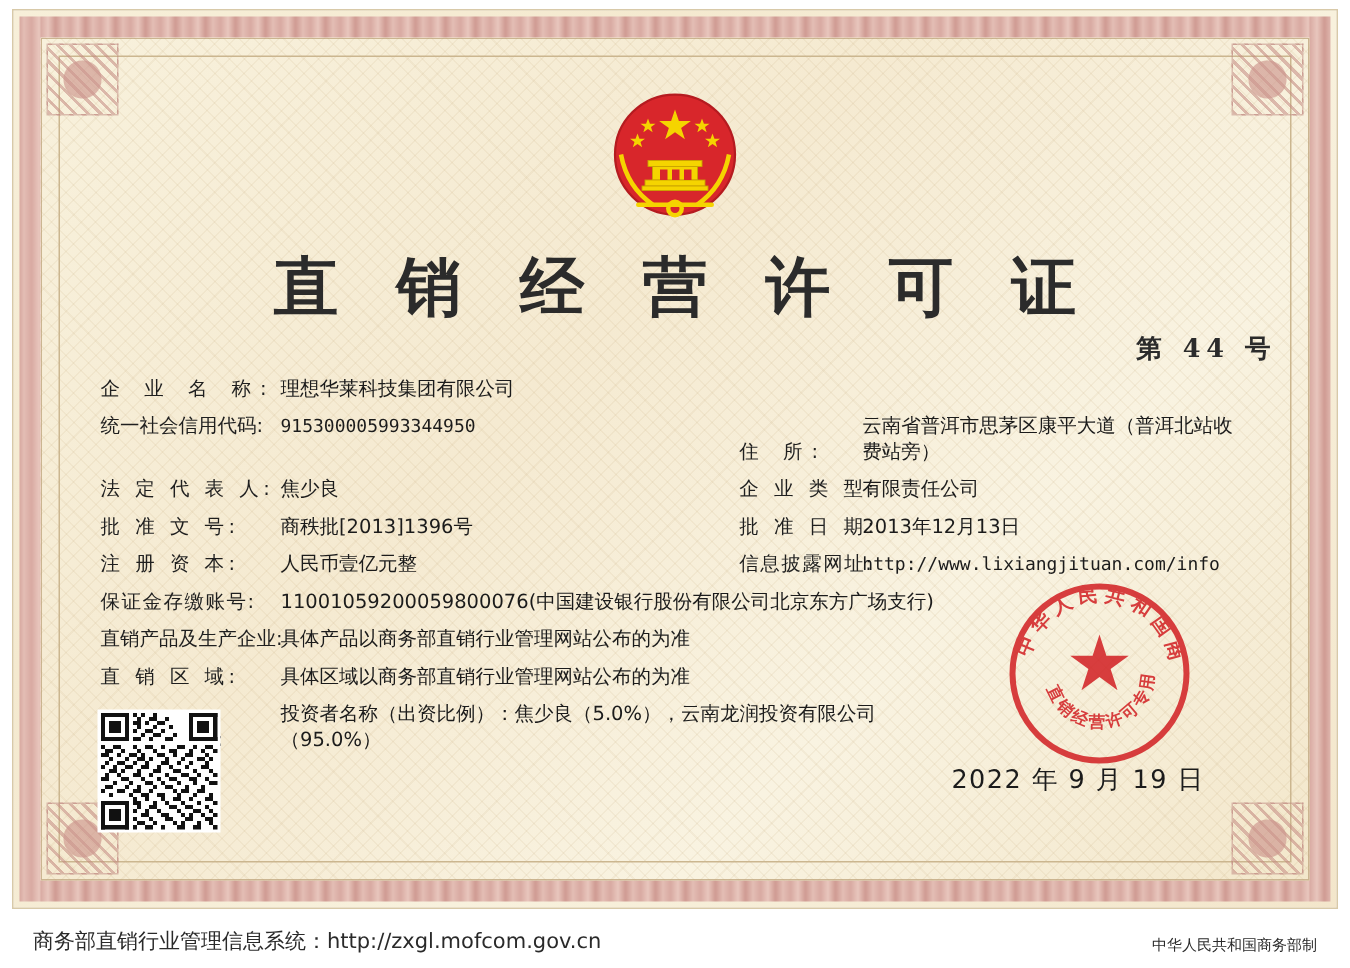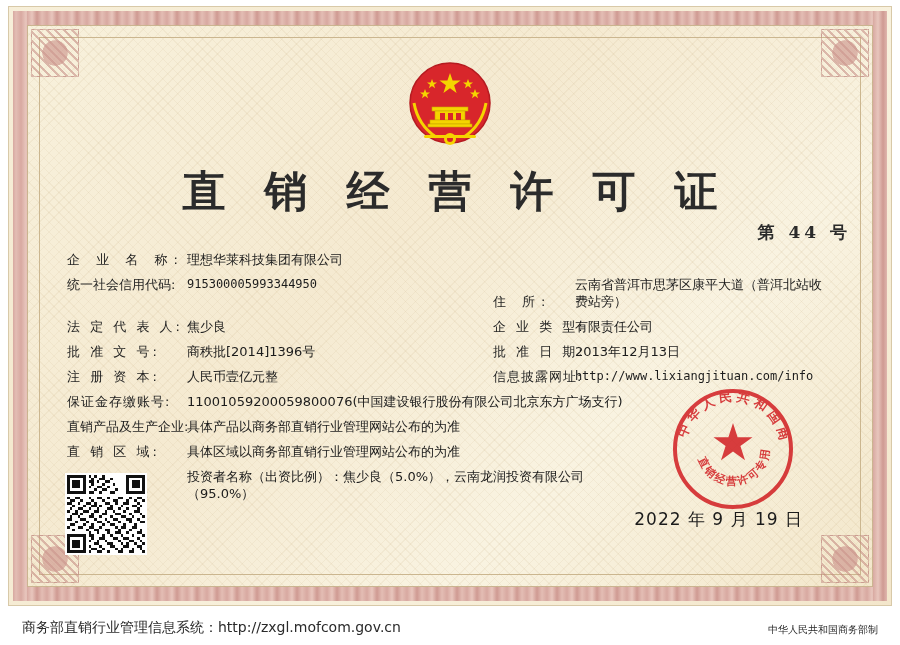--- a/index.html
+++ b/index.html
@@ -307,21 +307,21 @@
           </div>
           <div class="cell col-right">
             <div class="lbl lw-right sp3">企 业 类 型:</div>
             <div class="val">有限责任公司</div>
           </div>
         </div>
 
         <div class="row">
           <div class="cell col-left">
             <div class="lbl lw-left sp3">批 准 文 号:</div>
-            <div class="val">商秩批[2014]1396号</div>
+            <div class="val">商秩批[2013]1396号</div>
           </div>
           <div class="cell col-right">
             <div class="lbl lw-right sp3">批 准 日 期:</div>
             <div class="val">2013年12月13日</div>
           </div>
         </div>
 
         <div class="row">
           <div class="cell col-left">
             <div class="lbl lw-left sp3">注 册 资 本:</div>

